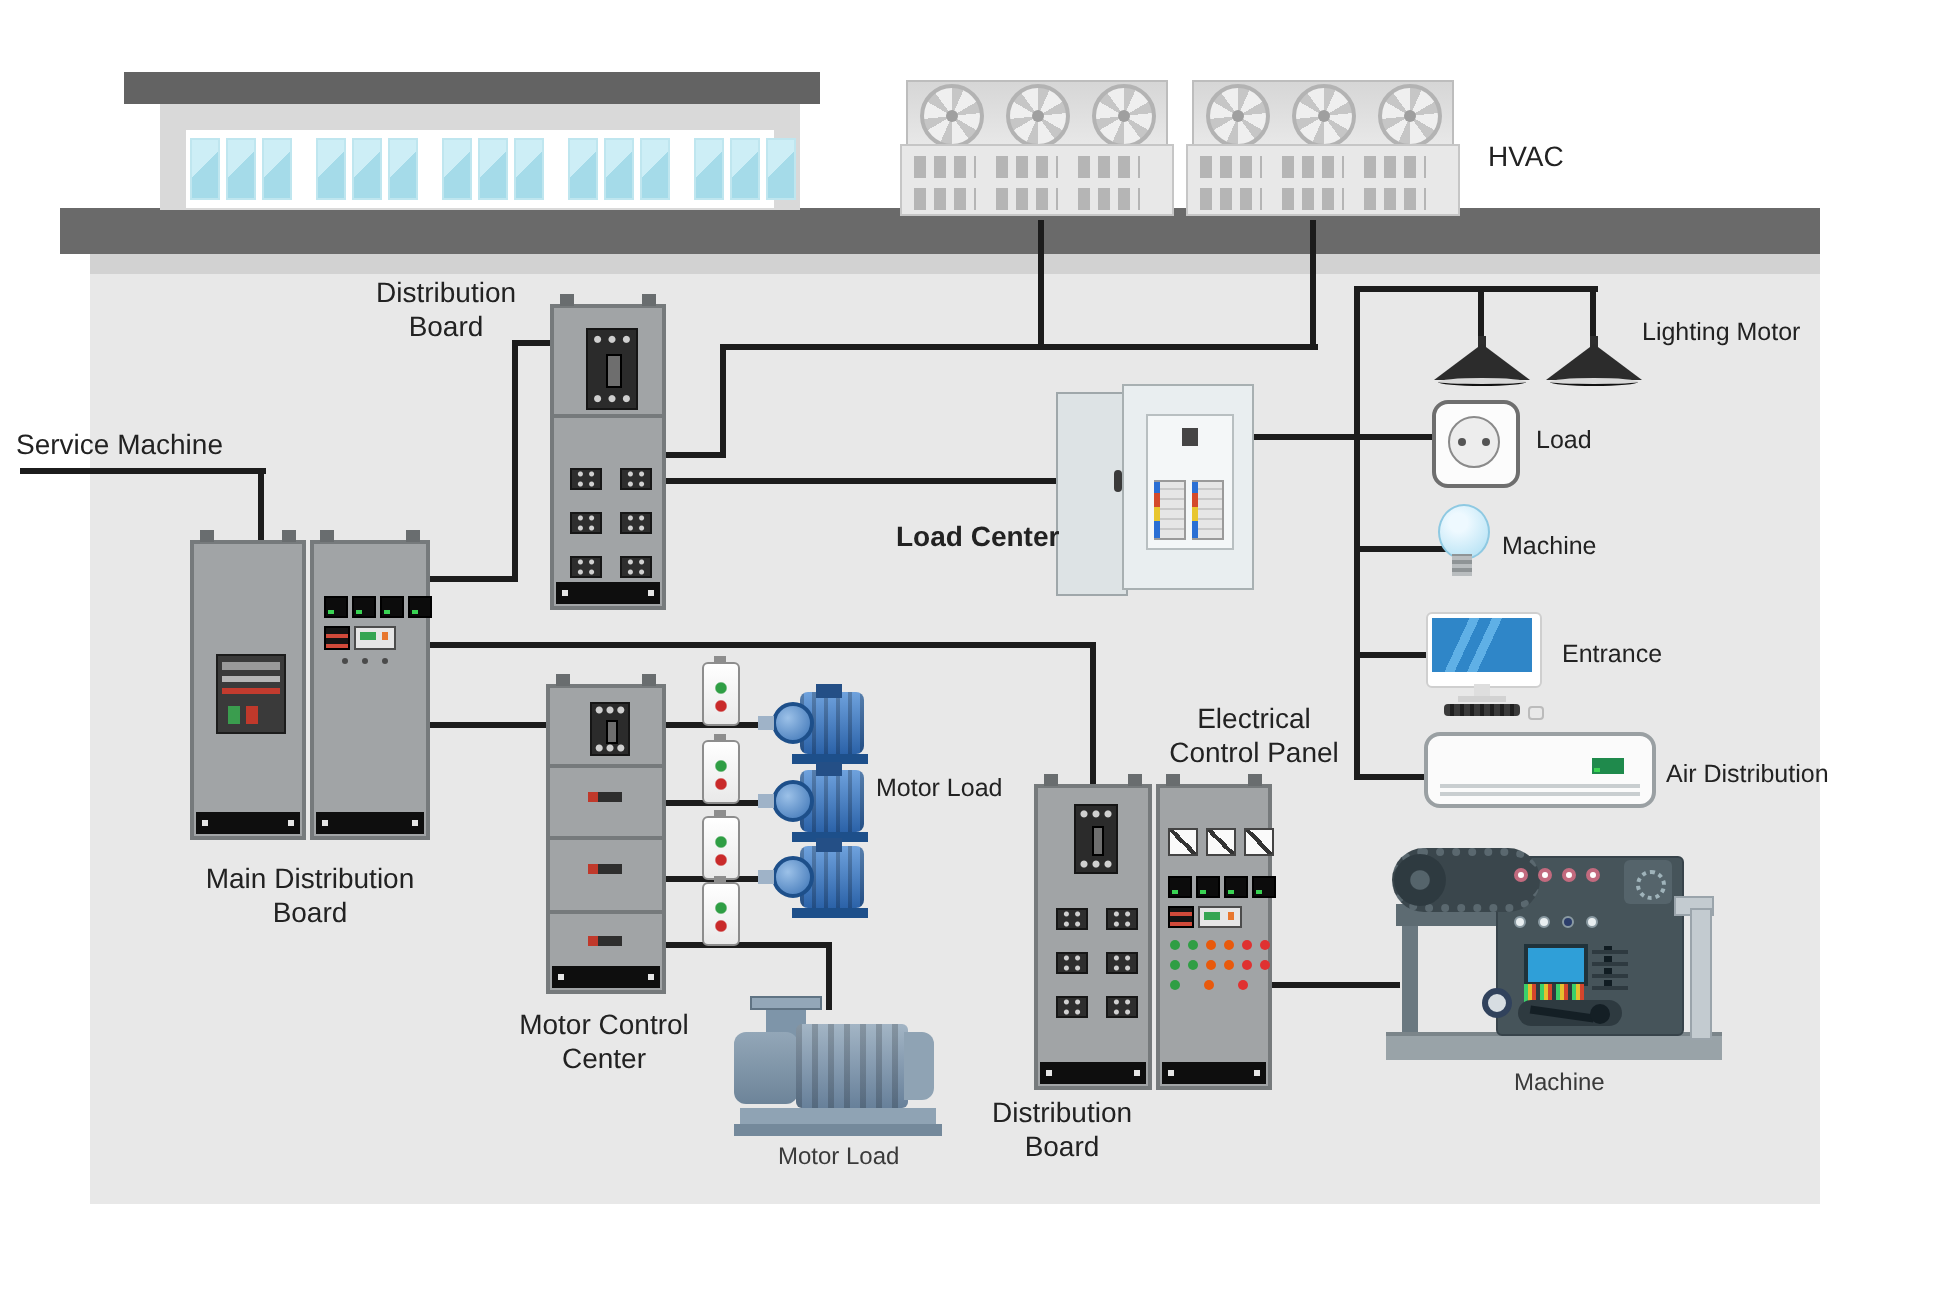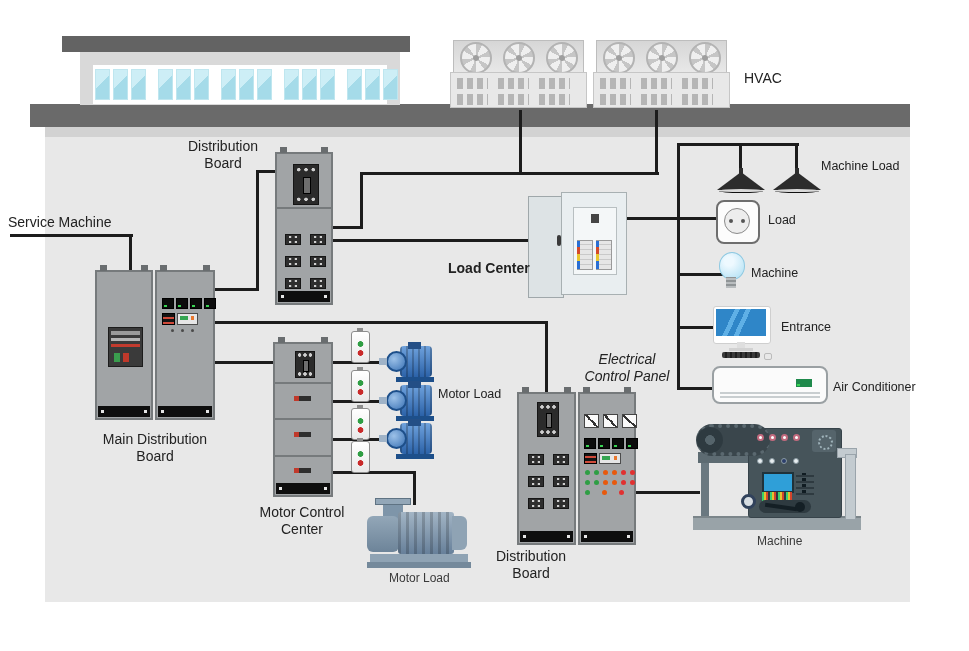--- a/index.html
+++ b/index.html
@@ -499,22 +499,22 @@
 <div class="label" style="left:8px;top:214px;">Service Machine</div>
 <div class="label center" style="left:173px;top:138px;width:100px;">Distribution
 Board</div>
 <div class="label center" style="left:85px;top:431px;width:140px;">Main Distribution
 Board</div>
 <div class="label" style="left:448px;top:260px;font-weight:bold;">Load Center</div>
 <div class="label center" style="left:242px;top:504px;width:120px;">Motor Control
 Center</div>
 <div class="label small" style="left:438px;top:387px;">Motor Load</div>
 <div class="label tiny" style="left:389px;top:571px;">Motor Load</div>
-<div class="label center" style="left:567px;top:351px;width:120px;font-style:italic;">Electrical
+<div class="label center" style="left:567px;top:351px;width:120px;">Electrical
 Control Panel</div>
 <div class="label center" style="left:481px;top:548px;width:100px;">Distribution
 Board</div>
-<div class="label small" style="left:821px;top:159px;">Machine Load</div>
+<div class="label small" style="left:821px;top:159px;">Lighting Motor</div>
 <div class="label small" style="left:768px;top:213px;">Load</div>
 <div class="label small" style="left:751px;top:266px;">Machine</div>
 <div class="label small" style="left:781px;top:320px;">Entrance</div>
-<div class="label small" style="left:833px;top:380px;">Air Conditioner</div>
+<div class="label small" style="left:833px;top:380px;">Air Distribution</div>
 <div class="label tiny" style="left:757px;top:534px;text-align:center;">Machine</div>
 
 </body></html>

